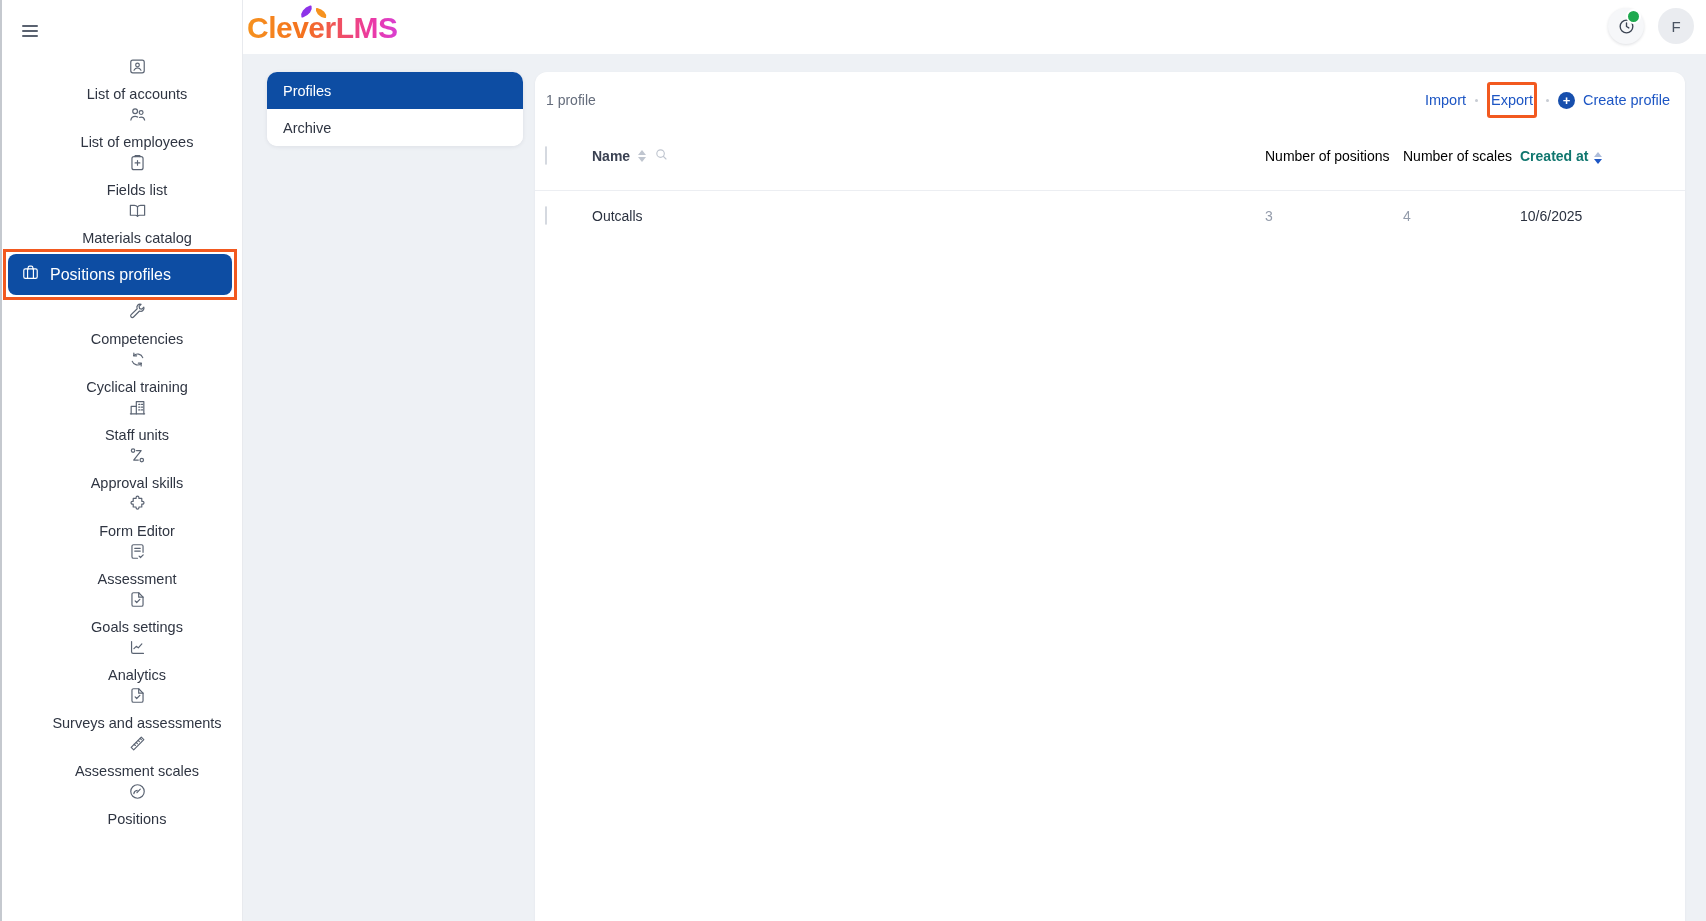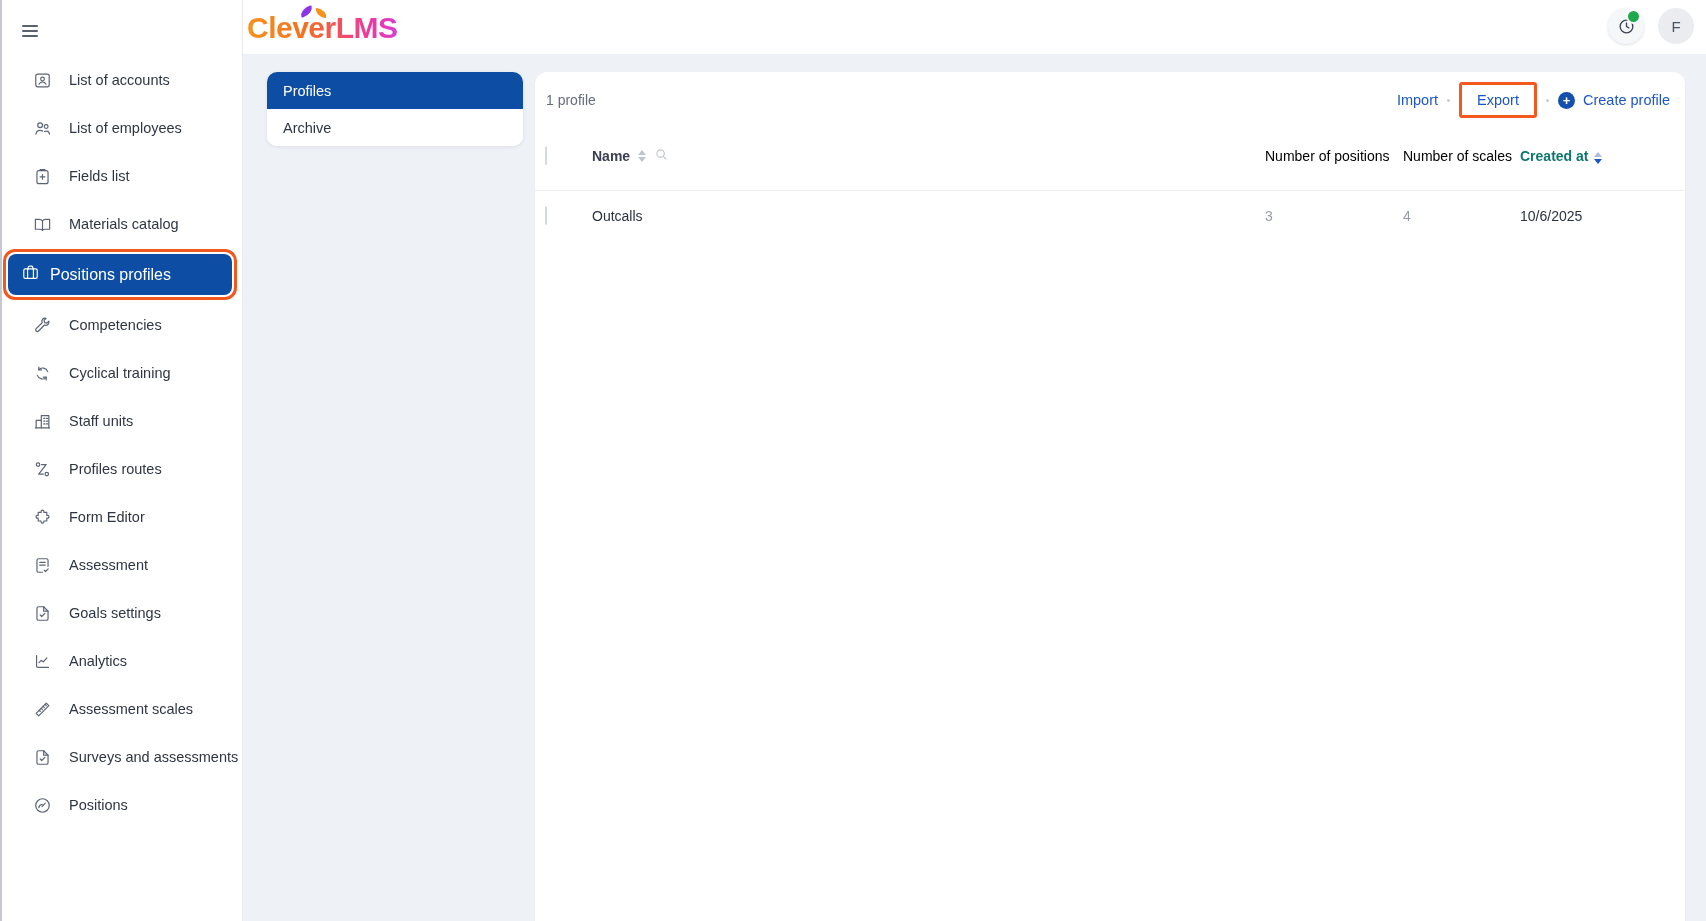--- a/index.html
+++ b/index.html
@@ -8,27 +8,27 @@
   
   .win-edge{position:absolute;left:0;top:0;width:2px;height:100%;background:#c5c9cf;z-index:6;}
 
   
   .sidebar{position:absolute;left:0;top:0;width:242px;height:100%;background:#fff;
            border-right:1px solid #e8eaee;z-index:3;}
   .burger{position:absolute;left:22px;top:20px;width:26px;height:22px;display:flex;
           flex-direction:column;justify-content:center;gap:3px;cursor:pointer;}
   .burger span{display:block;width:16px;height:2px;background:#5a6270;border-radius:1px;}
   .nav{position:absolute;top:56px;left:0;right:0;}
-  .nav-item{display:flex;align-items:center;height:48px;padding-left:32px;gap:17px;cursor:pointer;}
+  .nav-item{display:flex;align-items:center;height:48px;padding-left:32px;gap:10px;cursor:pointer;flex-direction:column;}
   .nav-item .nicon{width:20px;height:20px;flex:0 0 20px;display:flex;align-items:center;justify-content:center;}
   .nav-item .nlabel{font-size:14.5px;color:#2f3542;}
   .nicon svg{width:19px;height:19px;stroke:#5b6473;fill:none;stroke-width:1.5;
              stroke-linecap:round;stroke-linejoin:round;}
   
-  .sel-wrap{margin:1px 5px 1px 3px;border:3px solid #f2591f;border-radius:12px;padding:2px;}
+  .sel-wrap{margin:1px 5px 1px 3px;border:3px solid #f2591f;border-radius:0;padding:2px;}
   .sel-pill{display:flex;align-items:center;height:41px;background:#0d4da3;border-radius:8px;
             padding-left:13px;gap:10px;cursor:pointer;}
   .sel-pill .nicon svg{stroke:#ffffff;}
   .sel-pill .nlabel{color:#fff;}
 
   
   .logo{position:absolute;left:247px;top:11px;z-index:2;font-size:30px;font-weight:800;
         letter-spacing:-0.5px;line-height:34px;
         background:linear-gradient(90deg,#f6921e 0%,#f4711f 38%,#ef4f63 62%,#ec39a4 82%,#d83fd2 100%);
         -webkit-background-clip:text;background-clip:text;color:transparent;cursor:pointer;}
@@ -60,21 +60,21 @@
 
   
   .card{position:absolute;left:535px;top:72px;width:1150px;bottom:0;background:#fff;
         border-radius:12px 12px 0 0;box-shadow:0 1px 3px rgba(20,30,55,.05);z-index:2;}
   .toolbar{display:flex;align-items:center;justify-content:space-between;
            height:48px;padding:4px 15px 0 11px;}
   .count{font-size:14px;color:#646c7b;}
   .actions{display:flex;align-items:center;}
   .link{font-size:14.5px;font-weight:500;color:#1d56c4;cursor:pointer;white-space:nowrap;}
   .sep-dot{width:3px;height:3px;border-radius:50%;background:#c7ccd3;margin:0 9px;}
-  .export-box{border:3px solid #f2591f;border-radius:3px;padding:7px 15px;display:flex;align-items:center;}
+  .export-box{border:3px solid #f2591f;border-radius:3px;padding:7px 1px;display:flex;align-items:center;}
   .create{display:flex;align-items:center;gap:8px;cursor:pointer;}
   .plus-circle{width:17px;height:17px;border-radius:50%;background:#174fad;color:#fff;display:flex;
                align-items:center;justify-content:center;font-size:13px;font-weight:700;line-height:1;}
 
   
   .trow{display:grid;grid-template-columns:47px 1fr 138px 117px 150px;align-items:center;
         padding:0 15px 12px 10px;}
   .thead{height:44px;margin-top:10px;border-bottom:1px solid #eceef2;}
   .tbody-row{height:50px;cursor:pointer;}
   .cb{width:15px;height:15px;border:1.5px solid #d5d9e0;border-radius:4px;background:#fff;cursor:pointer;}
@@ -218,21 +218,21 @@
       </div>
 
       <div class="nav-item">
         <span class="nicon">
           <svg viewBox="0 0 24 24">
               <circle cx="6.4" cy="5.8" r="2.2"></circle>
               <path d="M10.8 5.8h5.8L7.2 17.8h5.8"></path>
               <circle cx="17.4" cy="17.8" r="2.2"></circle>
             </svg>
         </span>
-        <span class="nlabel">Profiles routes</span>
+        <span class="nlabel">Approval skills</span>
       </div>
 
       <div class="nav-item">
         <span class="nicon">
           <svg viewBox="0 0 24 24">
               <path d="M10.2 4.6a1.8 1.8 0 0 1 3.6 0v1h3.6v3.6h1a1.8 1.8 0 0 1 0 3.6h-1v3.6h-3.6v1a1.8 1.8 0 0 1-3.6 0v-1H6.6v-3.6h-1a1.8 1.8 0 0 1 0-3.6h1V5.6h3.6z"></path>
             </svg>
         </span>
         <span class="nlabel">Form Editor</span>
       </div>
@@ -265,36 +265,36 @@
               <path d="M4.5 4.5v13a2 2 0 0 0 2 2h13"></path>
               <path d="M7.5 13.5l3-3 2.5 2 4.5-5"></path>
             </svg>
         </span>
         <span class="nlabel">Analytics</span>
       </div>
 
       <div class="nav-item">
         <span class="nicon">
           <svg viewBox="0 0 24 24">
-              <path d="M4 16.8L16.8 4l3.2 3.2L7.2 20z"></path>
-              <path d="M7.8 13l1.5 1.5M10.3 10.5l1.5 1.5M12.8 8l1.5 1.5M15.3 5.5l1.5 1.5"></path>
-            </svg>
-        </span>
-        <span class="nlabel">Assessment scales</span>
-      </div>
-
-      <div class="nav-item">
-        <span class="nicon">
-          <svg viewBox="0 0 24 24">
               <path d="M13.5 3.5H7a2 2 0 0 0-2 2v13a2 2 0 0 0 2 2h10a2 2 0 0 0 2-2V9z"></path>
               <path d="M13.5 3.5V9H19"></path>
               <path d="M9 13.8l2 2 4-4"></path>
             </svg>
         </span>
         <span class="nlabel">Surveys and assessments</span>
+      </div>
+
+      <div class="nav-item">
+        <span class="nicon">
+          <svg viewBox="0 0 24 24">
+              <path d="M4 16.8L16.8 4l3.2 3.2L7.2 20z"></path>
+              <path d="M7.8 13l1.5 1.5M10.3 10.5l1.5 1.5M12.8 8l1.5 1.5M15.3 5.5l1.5 1.5"></path>
+            </svg>
+        </span>
+        <span class="nlabel">Assessment scales</span>
       </div>
 
       <div class="nav-item">
         <span class="nicon">
           <svg viewBox="0 0 24 24">
               <circle cx="12" cy="12" r="8.5"></circle>
               <path d="M11.3 13.5L15.5 9"></path>
               <path d="M7.4 14.6a4.8 4.8 0 0 1 4.2-4.1"></path>
             </svg>
         </span>

